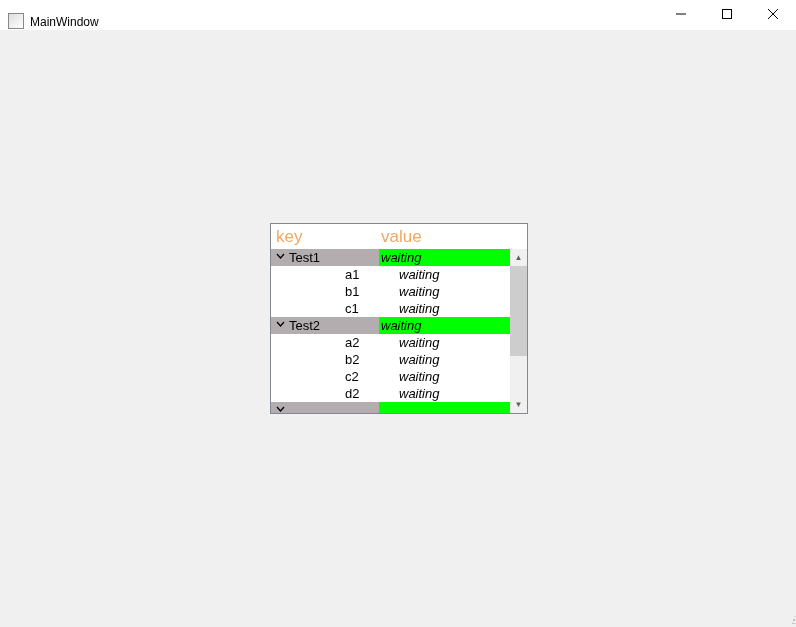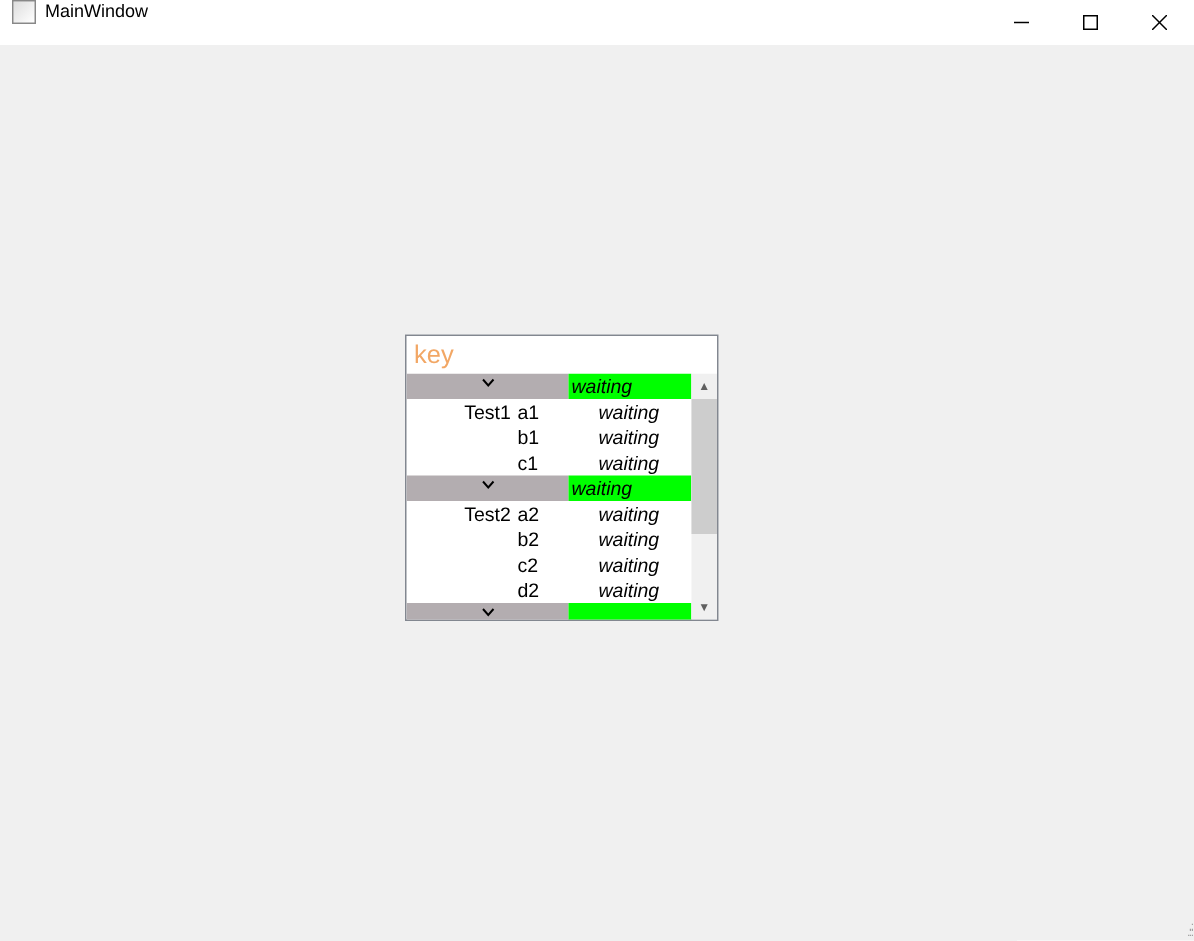--- a/index.html
+++ b/index.html
@@ -8,21 +8,21 @@
       background: #fff;
       width: 796px;
       height: 627px;
       overflow: hidden;
     }
     .titlebar {
       height: 30px;
       background: #fff;
       border-bottom: 1px solid #fff;
       display: flex;
-      align-items: flex-start;
+      align-items: flex-end;
       padding-left: 8px;
       font-size: 12px;
       color: #000;
     }
     .titlebar .app-icon {
       width: 16px;
       height: 16px;
       margin-right: 6px;
       display: inline-block;
       border: 1px solid #888;
@@ -46,21 +46,21 @@
     .client-area {
       background: #f0f0f0;
       width: 100%;
       height: 597px;
       position: relative;
     }
     .tree-container {
       position: absolute;
       left: 270px;
       top: 193px;
-      width: 209px;
+      width: 258px;
       height: 191px;
       background: #fff;
       border: 1px solid #828790;
       display: flex;
       flex-direction: column;
     }
     .tree-header {
       display: flex;
       height: 25px;
       flex-shrink: 0;
@@ -90,21 +90,21 @@
       flex: 1;
       overflow: hidden;
       font-size: 13px;
       color: #000;
     }
     .row {
       display: flex;
       height: 17px;
       line-height: 17px;
     }
-    .row.parent .keycell { background: #b3adb0; color:#000;flex-direction:column; }
+    .row.parent .keycell { background: #b3adb0; color:#000; }
     .row.parent .valcell { background: #00ff00; color:#000; }
     .row .keycell {
       width: 108px;
       display: flex;
       align-items: center;
     }
     .row .valcell {
       flex: 1;
       padding-left: 2px;
       display: flex;
@@ -186,20 +186,21 @@
         </svg>
     </div>
   </div>
 </div>
 
 <div class="client-area">
 
   <div class="tree-container">
     <div class="tree-header">
       <div class="hdr-key">key</div>
+      <div class="hdr-val">value</div>
     </div>
     <div class="tree-scroll">
       <div class="tree-body" id="tree-body">
           <div class="row parent">
             <div class="keycell">
               <span class="expander"><svg width="9" height="9">
                   <polyline points="1,2 4.5,6 8,2" fill="none" stroke="#000" stroke-width="1.3"></polyline>
                 </svg></span>
               <span class="keytext">Test1</span>
             </div>

